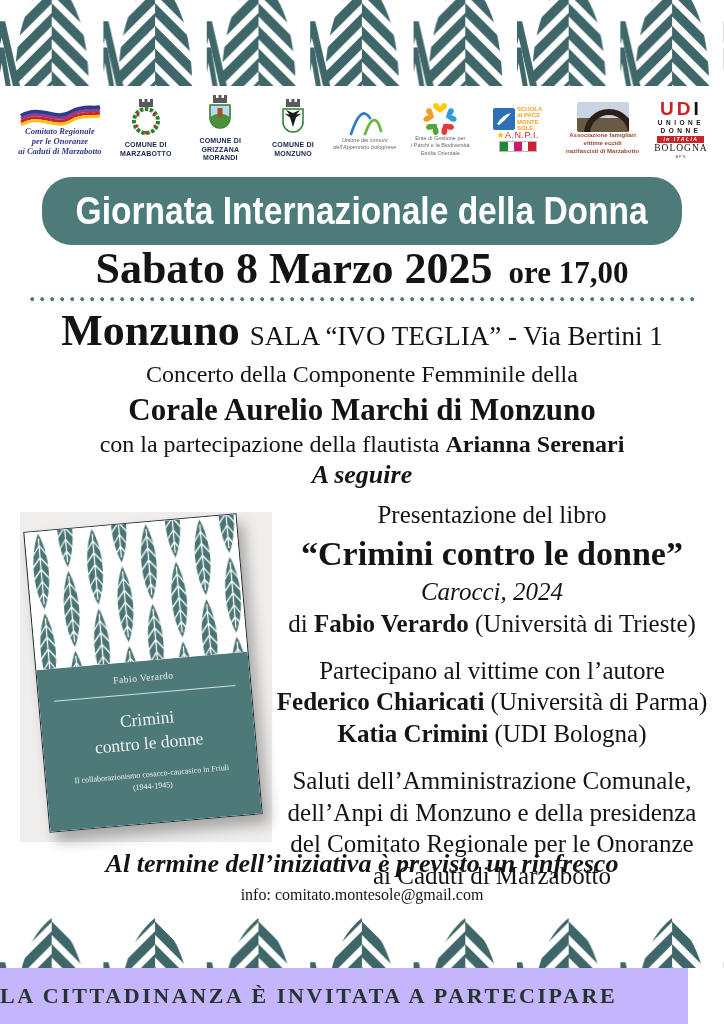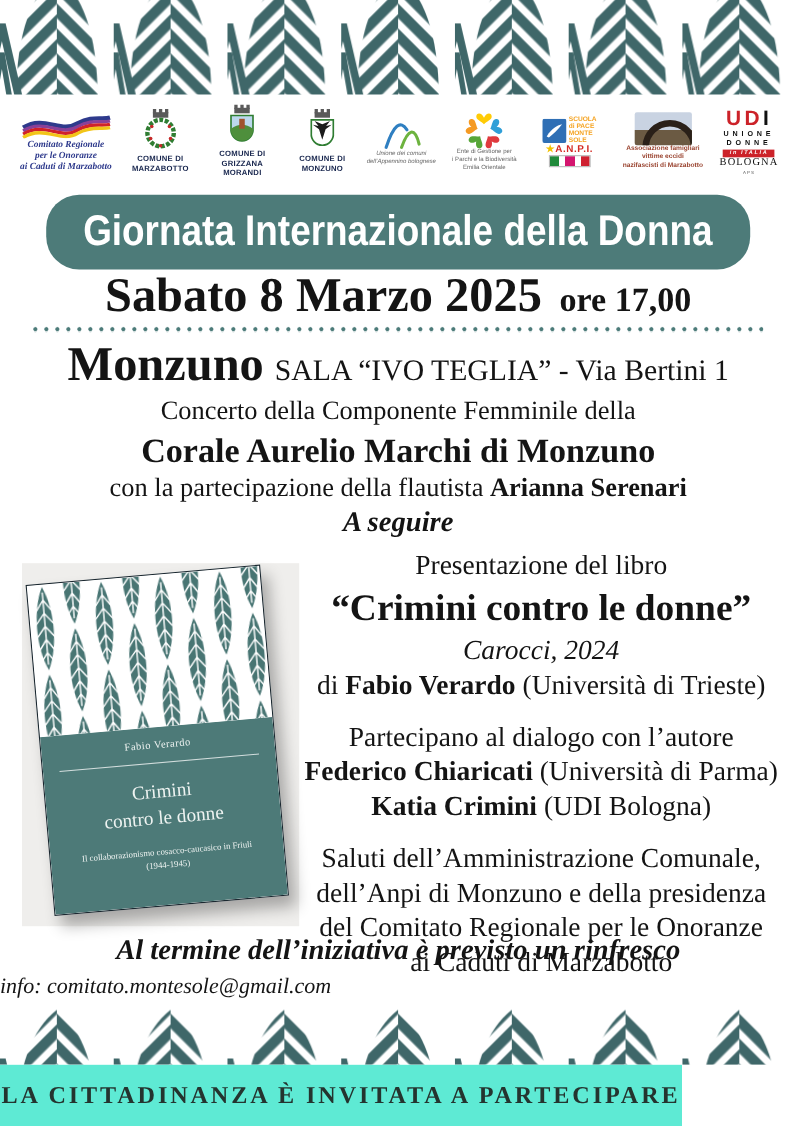--- a/index.html
+++ b/index.html
@@ -13,21 +13,21 @@
   .logos-row{position:absolute;top:88px;left:14px;width:696px;height:82px;
              display:flex;align-items:center;justify-content:center;gap:9px;}
   .logo{display:flex;flex-direction:column;align-items:center;justify-content:center;text-align:center;}
   .logo-caption{font-family:"Liberation Sans",sans-serif;font-weight:bold;font-size:7px;line-height:1.25;color:#17254d;letter-spacing:.2px;}
   .script-caption{font-family:"Liberation Serif",serif;font-style:italic;font-weight:bold;font-size:8.5px;line-height:1.2;color:#2e3a8c;}
   .tiny-caption{font-family:"Liberation Sans",sans-serif;font-size:5.5px;line-height:1.3;color:#666;}
   .fam-caption{font-family:"Liberation Sans",sans-serif;font-weight:bold;font-size:6px;line-height:1.3;color:#9a4430;}
   .ms-col{display:flex;flex-direction:column;line-height:1;}
   .ms-top{display:flex;align-items:center;gap:2px;}
   .ms-txt{font-family:"Liberation Sans",sans-serif;font-weight:bold;font-size:6px;color:#f5a321;line-height:1.05;text-align:left;}
-  .anpi-line{font-family:"Liberation Sans",sans-serif;font-weight:bold;font-size:9px;color:#d42b25;letter-spacing:.5px;}
+  .anpi-line{font-family:"Liberation Sans",sans-serif;font-weight:normal;font-size:9px;color:#d42b25;letter-spacing:.5px;}
   .anpi-star{color:#f2c200;}
   .anpi-ribbon{width:36px;height:9px;margin:1px auto 0;
      background:linear-gradient(90deg,#1f8a3a 0 22%,#ffffff 22% 38%,#d4156e 38% 62%,#ffffff 62% 78%,#cf2030 78% 100%);
      border:0.5px solid #bbb;}
   .photo-arch{width:52px;height:30px;position:relative;overflow:hidden;border-radius:2px;
      background:linear-gradient(#c9d3e2 0 55%,#6b5a43 55% 100%);}
   .photo-arch .arch{position:absolute;left:7px;top:7px;width:38px;height:38px;border-radius:50%;
      border:6px solid #2a2018;background:transparent;}
   .udi{font-family:"Liberation Sans",sans-serif;line-height:1;display:flex;align-items:center;}
   .udi-big{font-weight:bold;font-size:19px;letter-spacing:3px;color:#cc2229;}
@@ -81,24 +81,24 @@
   .rc-intro{font-size:25px;}
   .rc-title{font-size:34px;font-weight:bold;margin-top:2px;}
   .rc-pub{font-size:25px;font-style:italic;margin-top:3px;}
   .rc-author{font-size:25px;margin-top:2px;}
   .rc-dialog{font-size:25px;margin-top:16px;}
   .rc-speaker{font-size:25px;margin-top:1px;}
   .rc-greet{font-size:25px;margin-top:16px;line-height:1.26;}
 
   .rinfresco{position:absolute;top:849px;left:0;width:100%;text-align:center;
              font-size:26px;font-weight:bold;font-style:italic;}
-  .info-line{position:absolute;top:886px;left:0;width:100%;text-align:left;font-size:20px;font-style:italic;}
-
-  .footer-band{position:absolute;top:968px;left:0;width:620px;height:56px;background:#5eead4;
-               display:flex;align-items:center;justify-content:center;}
+  .info-line{position:absolute;top:886px;left:0;width:100%;text-align:center;font-size:16px;}
+
+  .footer-band{position:absolute;top:968px;left:0;width:688px;height:56px;background:#c4b5fd;
+               display:flex;align-items:center;}
   .footer-band span{font-size:22px;font-weight:bold;letter-spacing:2.6px;color:#24342f;}
 </style>
 </head>
 <body>
 
 <div class="poster">
 
   <svg class="border-top" width="724" height="86" aria-hidden="true">
     <defs>
       <pattern id="hstripeL" width="16" height="16" patternUnits="userSpaceOnUse" patternTransform="rotate(-45)">
@@ -315,21 +315,21 @@
         <span>(1944-1945)</span>
       </div>
     </div>
   </div>
 
   <div class="right-col">
     <div class="rc-intro">Presentazione del libro</div>
     <div class="rc-title">“Crimini contro le donne”</div>
     <div class="rc-pub">Carocci, 2024</div>
     <div class="rc-author"><span>di </span><span class="b">Fabio Verardo</span><span> (Università di Trieste)</span></div>
-    <div class="rc-dialog">Partecipano al dialogo con l’autore</div>
+    <div class="rc-dialog">Partecipano al vittime con l’autore</div>
     <div class="rc-speaker"><span class="b">Federico Chiaricati</span><span> (Università di Parma)</span></div>
     <div class="rc-speaker"><span class="b">Katia Crimini</span><span> (UDI Bologna)</span></div>
     <div class="rc-greet">
       <div>Saluti dell’Amministrazione Comunale,</div>
       <div>dell’Anpi di Monzuno e della presidenza</div>
       <div>del Comitato Regionale per le Onoranze</div>
       <div>ai Caduti di Marzabotto</div>
     </div>
   </div>
 

